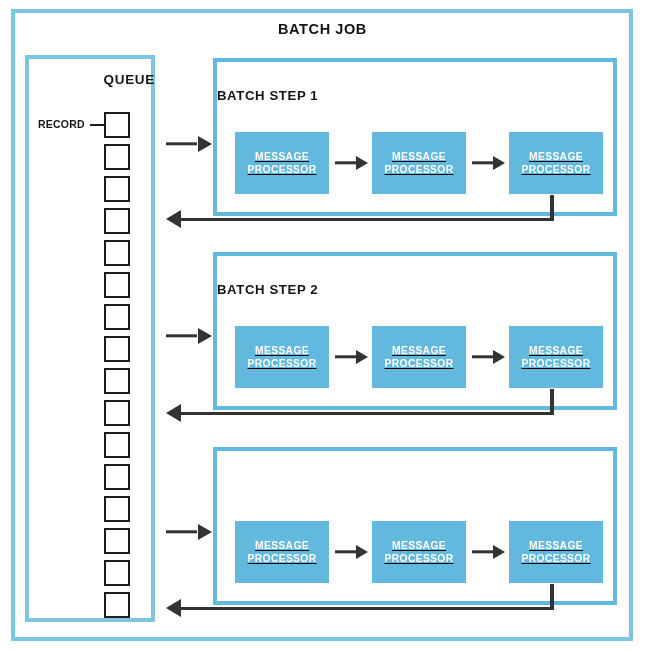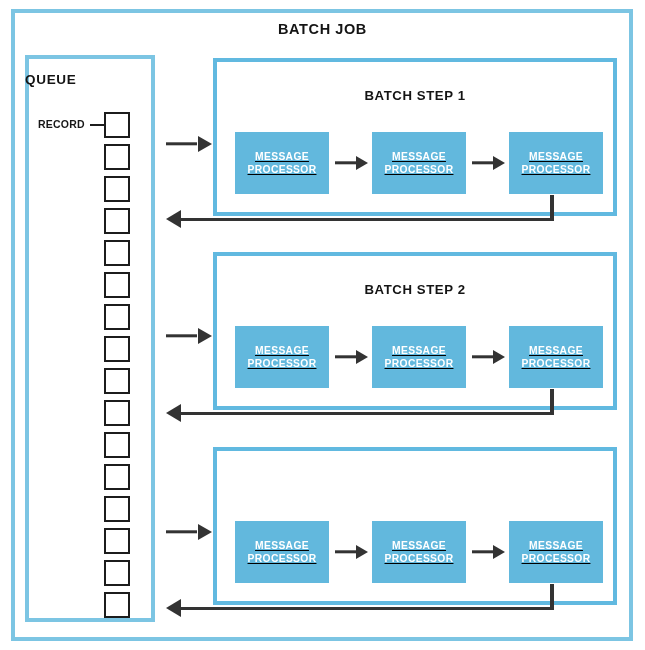--- a/index.html
+++ b/index.html
@@ -52,21 +52,21 @@
     height: 567px;
     border: 4px solid #7cc5e3;
     box-sizing: border-box;
     background: #ffffff;
   }
   .queue-title {
     position: absolute;
     left: 25px;
     top: 72px;
     width: 130px;
-    text-align: left;
+    text-align: right;
     font-size: 13.5px;
     font-weight: bold;
     letter-spacing: 0.7px;
     color: #141414;
   }
   .queue-records {
     position: absolute;
     left: 104px;
     top: 112px;
     width: 34px;
@@ -112,21 +112,21 @@
   }
   .batch-step.s1 { top: 58px; }
   .batch-step.s2 { top: 252px; }
   .batch-step.s3 { top: 447px; }
 
   .batch-step-title {
     position: absolute;
     left: 0;
     top: 26px;
     width: 100%;
-    text-align: center;
+    text-align: left;
     font-size: 13.2px;
     font-weight: bold;
     letter-spacing: 0.6px;
     color: #141414;
   }
 
   .proc-row {
     position: absolute;
     left: 18px;
     top: 70px;

